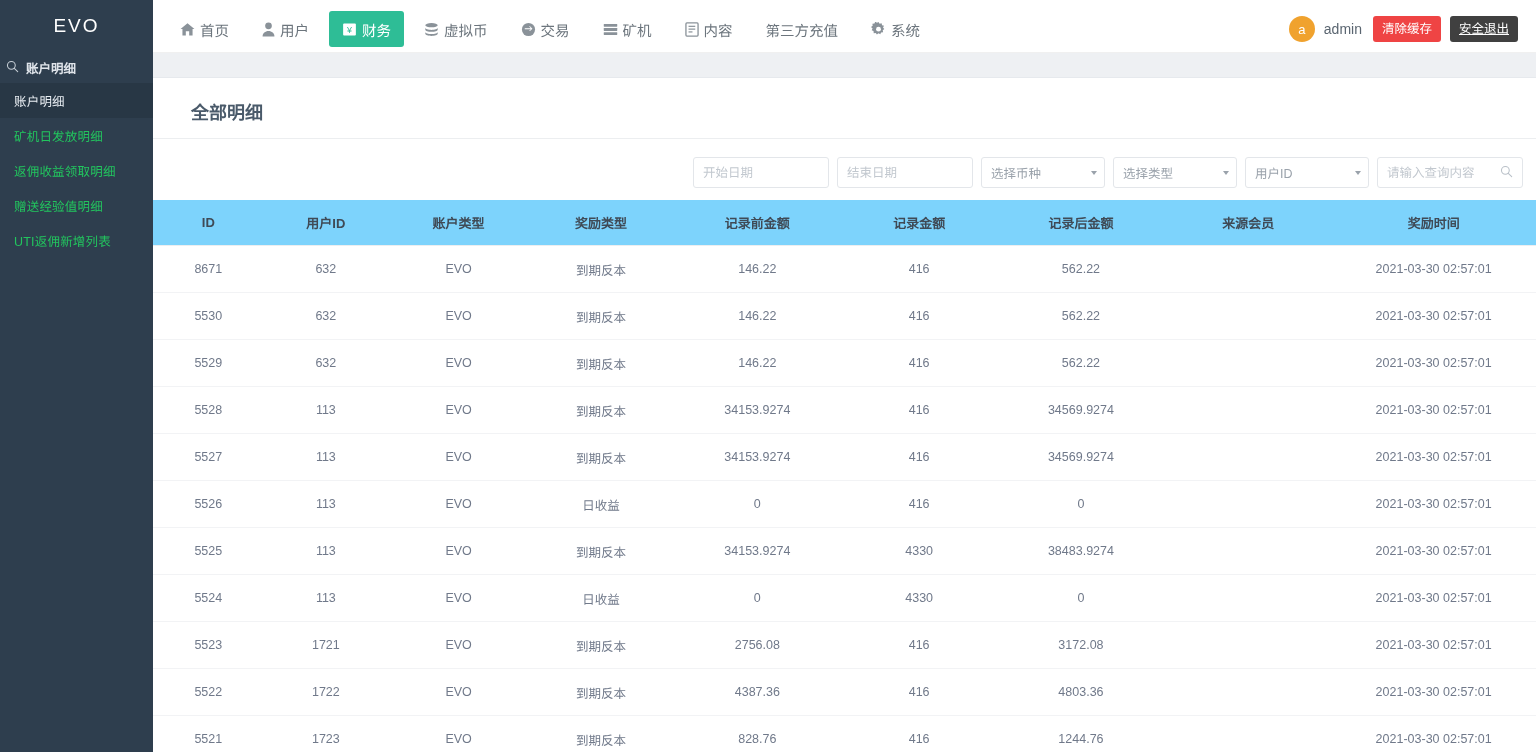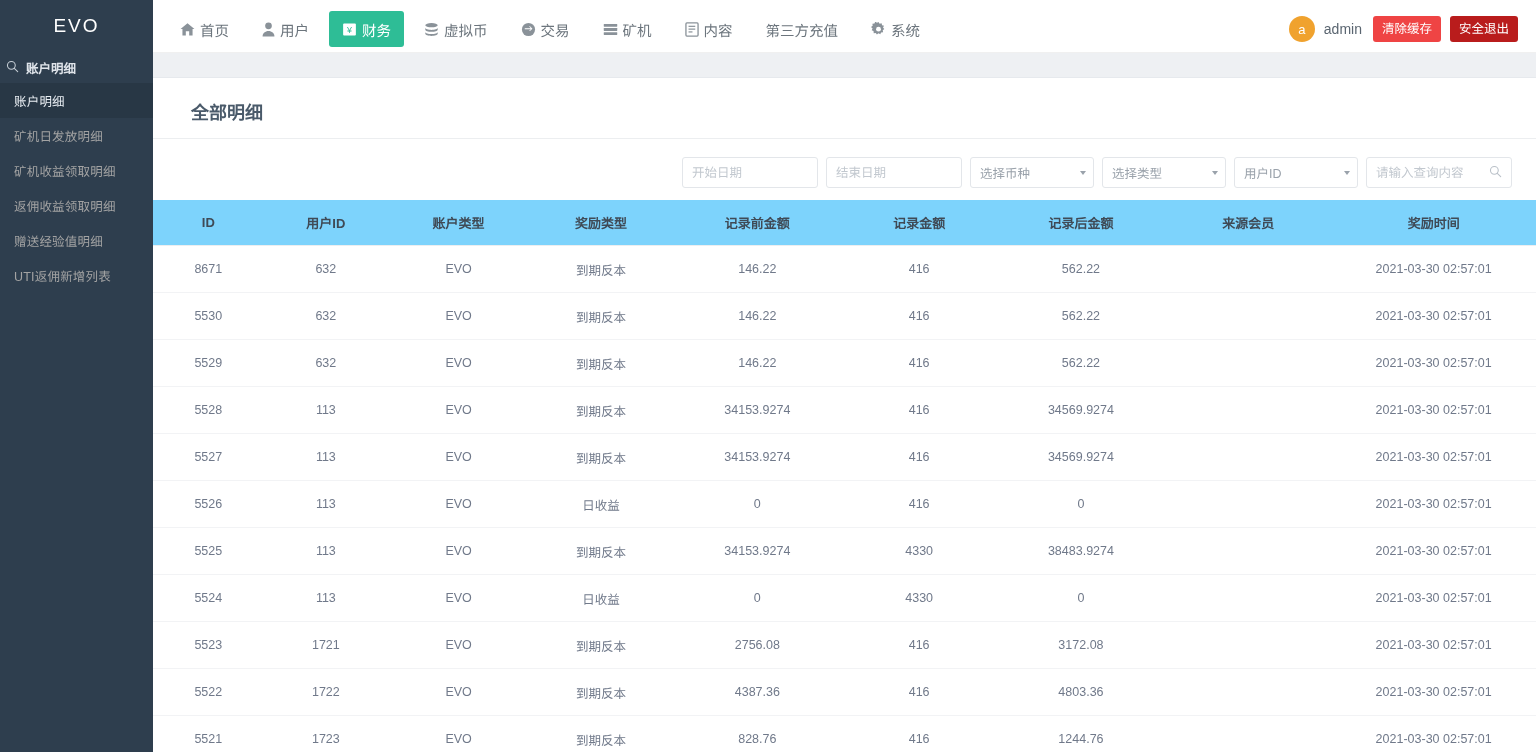--- a/index.html
+++ b/index.html
@@ -26,21 +26,21 @@
   }
   .side-search {
     height: 31px; display: flex; align-items: center; gap: 7px;
     padding-left: 6px; color: #dfe4ea; font-size: 12.5px; font-weight: bold;
   }
   .side-search .mag { flex: 0 0 auto; display: block; }
   .side-menu { display: flex; flex-direction: column; }
   .side-item {
     height: 35px; display: flex; align-items: center;
     padding-left: 14px;
-    color: #a3a3a3; font-size: 12.5px; letter-spacing: .2px;
+    color: #22c55e; font-size: 12.5px; letter-spacing: .2px;
     cursor: pointer; border: none; background: transparent;
     text-align: left; font-family: inherit;
   }
   .side-item.active { background: #283745; color: #e9eef3; }
 
   
   .pane { flex: 1; height: 752px; display: flex; flex-direction: column; background: #fff; position: relative; }
 
   
   .topbar {
@@ -69,37 +69,37 @@
     display: flex; align-items: center; justify-content: center;
     font-size: 13px; line-height: 1;
   }
   .uname { color: #5a6570; font-size: 14px; margin-right: 2px; }
   .btn {
     border: none; border-radius: 3px; color: #fff;
     font-size: 12.5px; padding: 6px 9px; cursor: pointer;
     font-family: inherit; line-height: 1.15;
   }
   .btn-teal { background: #ef4444; }
-  .btn-red  { background: #b91c1c; }
+  .btn-red  { background: #404040; text-decoration: underline; }
 
   
   .band { height: 25px; background: #eef0f3; border-bottom: 1px solid #e6e9ed; }
 
   
   .content { flex: 1; overflow: hidden; background: #ffffff; position: relative; }
   .panel-title {
     font-size: 18px; color: #4a5a6a; font-weight: bold;
     padding: 20px 0 14px 38px;
   }
   .panel-rule { height: 1px; background: #eceef0; margin: 0 0 0 0; }
 
   
   .filters {
     display: flex; justify-content: flex-end; align-items: center;
-    gap: 8px; padding: 18px 24px 12px 0;
+    gap: 8px; padding: 18px 13px 12px 0;
   }
   .fld {
     height: 31px; border: 1px solid #e3e6ea; border-radius: 3px;
     background: #fff; display: flex; align-items: center;
     padding: 0 9px; font-size: 12.5px; color: #b9c0c8;
     position: relative;
   }
   .fld.date { width: 136px; }
   .fld.sel  { width: 124px; justify-content: space-between; padding-right: 7px; }
   .fld.sel .caret {
@@ -157,23 +157,20 @@
       </span>
       <span>账户明细</span>
     </div>
 
     <nav class="side-menu">
       <div class="side-item active">
           <span>账户明细</span>
         </div>
       <div class="side-item">
           <span>矿机日发放明细</span>
-        </div>
-      <div class="side-item">
-          <span>矿机收益领取明细</span>
         </div>
       <div class="side-item">
           <span>返佣收益领取明细</span>
         </div>
       <div class="side-item">
           <span>赠送经验值明细</span>
         </div>
       <div class="side-item">
           <span>UTI返佣新增列表</span>
         </div>

